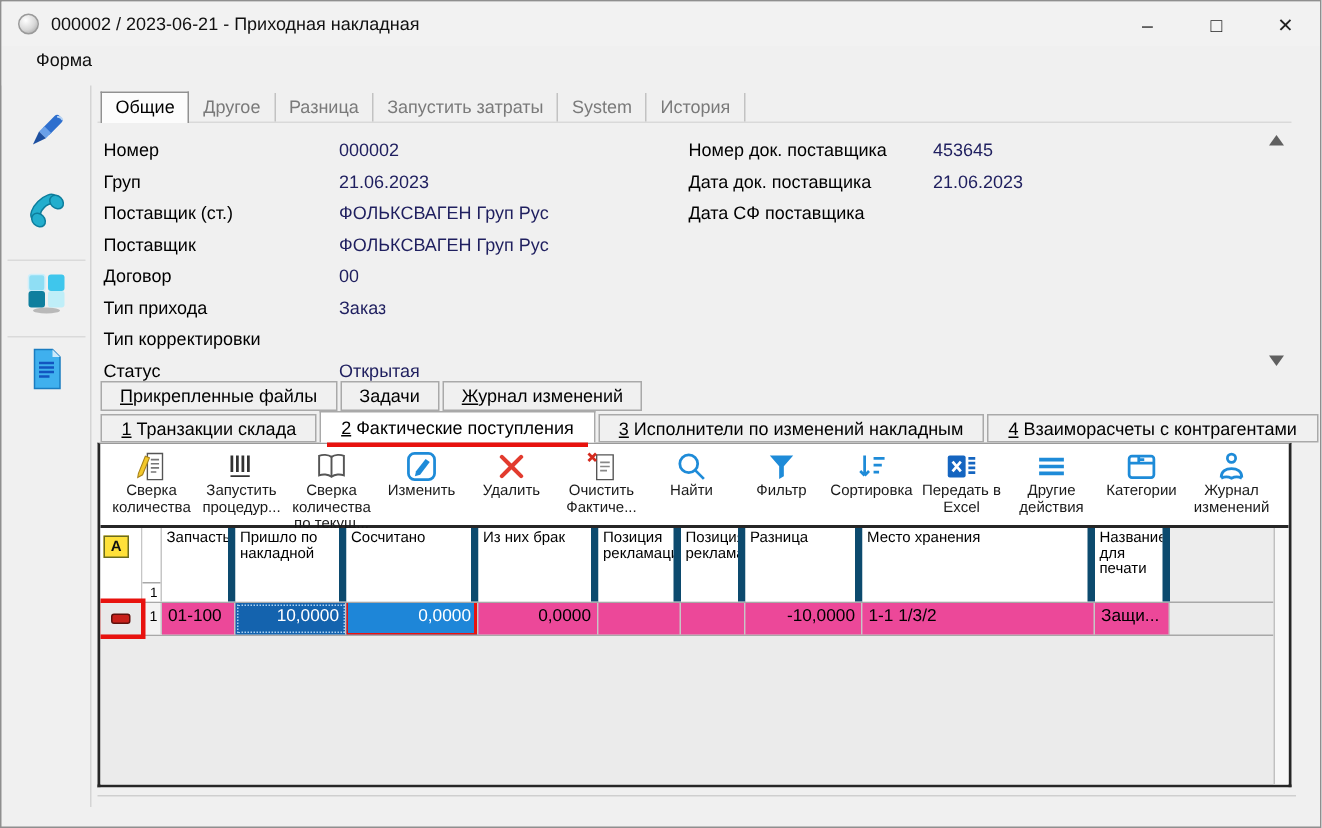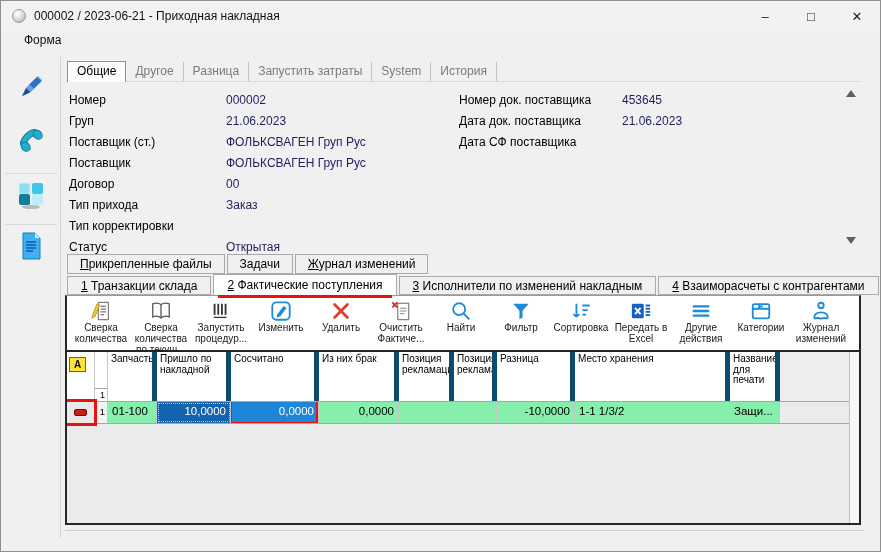--- a/index.html
+++ b/index.html
@@ -70,21 +70,21 @@
   .numhead-val{border-top:1px solid #a8a8a8;height:13px;font-size:9px;text-align:right;padding:1px 2px 0 0;color:#000;}
   .gcols{display:flex;flex:1;min-width:0;}
   .hcell{background:#fff;border-right:5px solid #0c4a6e;font-size:10px;line-height:10.5px;
     padding:2px 2px 0 3px;color:#000;overflow:hidden;}
   .drow{display:flex;height:22px;background:#ebebeb;border-bottom:1px solid #a8a8a8;margin-right:10px;}
   .marker-cell{width:28px;flex:none;background:#e9e9e9;border-right:1px solid #c6c6c6;
     display:flex;align-items:center;justify-content:center;position:relative;}
   .marker-icon{width:13px;height:7px;background:var(--marker-red,#c8201a);border:1px solid #5f100c;border-radius:2px;}
   .numcell{width:13px;flex:none;background:#f3f3f3;border-right:1px solid #c6c6c6;
     font-size:9.5px;text-align:right;padding:4px 2px 0 0;color:#000;}
-  .dcell{background:#86efac;border-right:1px solid #c6c6c6;font-size:11.5px;padding:3px 4px 0 4px;
+  .dcell{background:#ec4899;border-right:1px solid #c6c6c6;font-size:11.5px;padding:3px 4px 0 4px;
     color:#000;white-space:nowrap;overflow:hidden;position:relative;}
   .dcell[data-align="right"]{text-align:right;}
   .dcell[data-state="selected-focus"]{background:var(--sel-dark,#1463ae);color:#fff;outline:1px dotted #a8d0f2;outline-offset:-2px;}
   .dcell[data-state="selected"]{background:var(--sel-bright,#1e86d8);color:#fff;}
   
   .gcols .gc:nth-of-type(1){width:49px;flex:none;}
   .gcols .gc:nth-of-type(2){width:74px;flex:none;}
   .gcols .gc:nth-of-type(3){width:88px;flex:none;}
   .gcols .gc:nth-of-type(4){width:80px;flex:none;}
   .gcols .gc:nth-of-type(5){width:55px;flex:none;}
@@ -282,36 +282,36 @@
                   <path d="M9 2.5 h11 v19 h-11 z" fill="#fff" stroke="#555"></path>
                   <path d="M11.5 7 h6 M11.5 10 h6 M11.5 13 h6 M11.5 16 h4" stroke="#777" stroke-width="1.2"></path>
                   <path d="M2.5 17 L7.5 4.5 l3 1.2 L5.5 18 l-3.5 2 z" fill="#f4c92c" stroke="#a8831a" stroke-width="0.8"></path>
                 </svg>
               </span>
               <span class="tb-label">Сверка количества</span>
             </div>
 
             <div class="tb-btn">
               <span class="tb-icon icon-slot">
+                <svg viewBox="0 0 24 24">
+                  <path d="M5 4 v12 M9 4 v12 M13 4 v12 M17 4 v12" stroke="#333" stroke-width="2"></path>
+                  <path d="M4 19 h14" stroke="#333" stroke-width="1.4"></path>
+                </svg>
+              </span>
+              <span class="tb-label">Запустить процедур...</span>
+            </div>
+
+            <div class="tb-btn">
+              <span class="tb-icon icon-slot">
                 <svg viewBox="0 0 24 24" fill="none" stroke="#555" stroke-width="1.4">
                   <path d="M12 5 C9.5 3.2 5.5 3.2 3 4.2 V18.5 c2.5-1 6.5-1 9 1 2.5-2 6.5-2 9-1 V4.2 C18.5 3.2 14.5 3.2 12 5 z"></path>
                   <path d="M12 5 v14.5"></path>
                 </svg>
               </span>
               <span class="tb-label">Сверка количества по текущ...</span>
-            </div>
-
-            <div class="tb-btn">
-              <span class="tb-icon icon-slot">
-                <svg viewBox="0 0 24 24">
-                  <path d="M5 4 v12 M9 4 v12 M13 4 v12 M17 4 v12" stroke="#333" stroke-width="2"></path>
-                  <path d="M4 19 h14" stroke="#333" stroke-width="1.4"></path>
-                </svg>
-              </span>
-              <span class="tb-label">Запустить процедур...</span>
             </div>
 
             <div class="tb-btn">
               <span class="tb-icon icon-slot">
                 <svg viewBox="0 0 24 24" fill="none">
                   <rect x="2.5" y="2.5" width="19" height="19" rx="4.5" stroke="#1e8bd8" stroke-width="2"></rect>
                   <path d="M8 15.5 L15 6.5 l3 2.3 L11 18 l-3.8 1 z" fill="#1e8bd8"></path>
                 </svg>
               </span>
               <span class="tb-label">Изменить</span>

